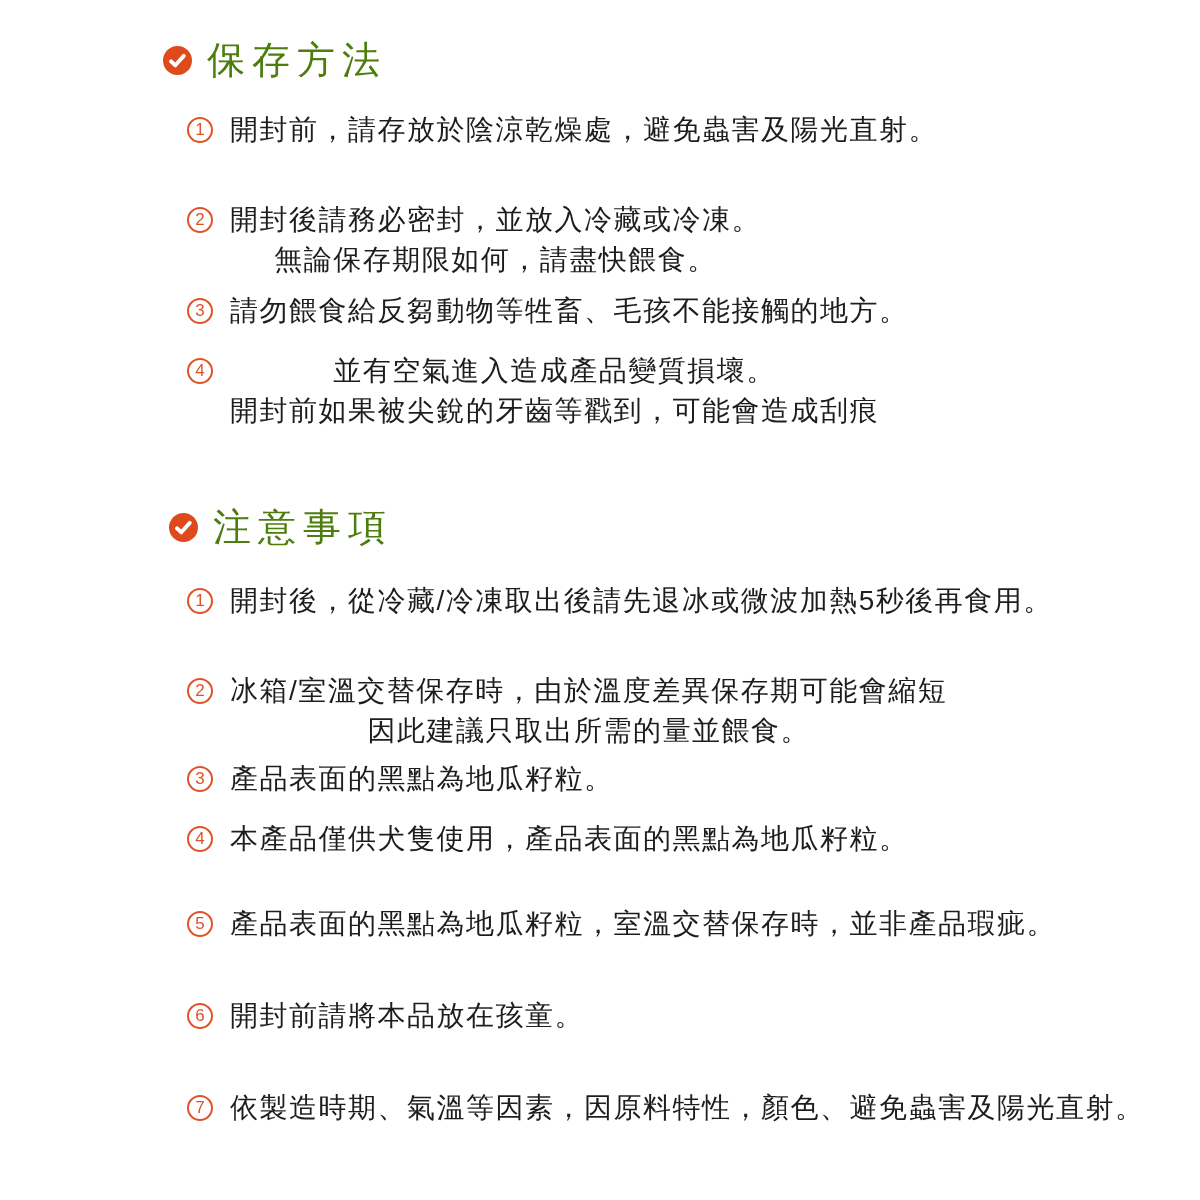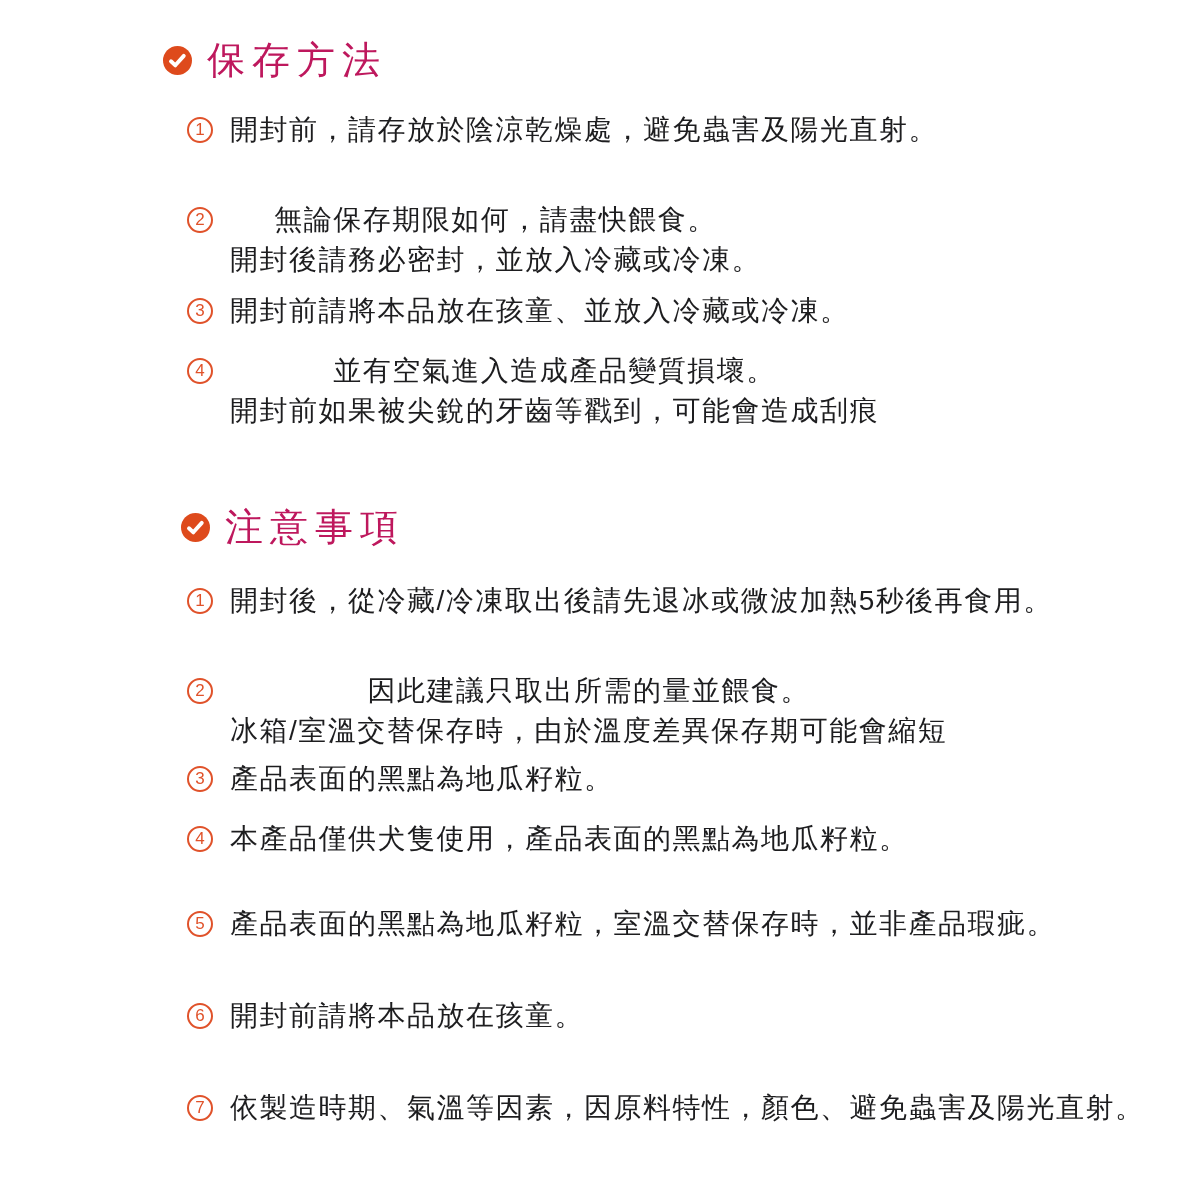--- a/index.html
+++ b/index.html
@@ -25,21 +25,21 @@
   }
   .check-icon {
     width: 29px;
     height: 29px;
     flex: 0 0 auto;
     display: block;
   }
   .section-title {
     font-size: 38px;
     letter-spacing: 7px;
-    color: #be185d;
+    color: #4d7c0f;
     white-space: nowrap;
   }
   .item {
     position: absolute;
     left: 187px;
     display: flex;
     align-items: flex-start;
   }
   .num-badge {
     box-sizing: border-box;
@@ -79,60 +79,60 @@
   <div class="item" style="top:110px;">
     <div class="num-badge">1</div>
     <div class="item-lines">
       <div>開封前，請存放於陰涼乾燥處，避免蟲害及陽光直射。</div>
     </div>
   </div>
 
   <div class="item" style="top:200px;">
     <div class="num-badge">2</div>
     <div class="item-lines">
+      <div>開封後請務必密封，並放入冷藏或冷凍。</div>
       <div>無論保存期限如何，請盡快餵食。</div>
-      <div>開封後請務必密封，並放入冷藏或冷凍。</div>
     </div>
   </div>
 
   <div class="item" style="top:291px;">
     <div class="num-badge">3</div>
     <div class="item-lines">
-      <div>開封前請將本品放在孩童、並放入冷藏或冷凍。</div>
+      <div>請勿餵食給反芻動物等牲畜、毛孩不能接觸的地方。</div>
     </div>
   </div>
 
   <div class="item" style="top:351px;">
     <div class="num-badge">4</div>
     <div class="item-lines">
       <div>並有空氣進入造成產品變質損壞。</div>
       <div>開封前如果被尖銳的牙齒等戳到，可能會造成刮痕</div>
     </div>
   </div>
 
-  <div class="section-header" style="left:181px; top:503px;">
+  <div class="section-header" style="left:169px; top:503px;">
     <svg class="check-icon" viewBox="0 0 24 24">
       <circle cx="12" cy="12" r="12" fill="#de4a1c"></circle>
       <path d="M6.6 12.6 L10.2 16 L17.2 8.2" stroke="#ffffff" stroke-width="3.2" fill="none" stroke-linecap="round" stroke-linejoin="round"></path>
     </svg>
     <div class="section-title">注意事項</div>
   </div>
 
   <div class="item" style="top:581px;">
     <div class="num-badge">1</div>
     <div class="item-lines">
       <div>開封後，從冷藏/冷凍取出後請先退冰或微波加熱5秒後再食用。</div>
     </div>
   </div>
 
   <div class="item" style="top:671px;">
     <div class="num-badge">2</div>
     <div class="item-lines">
+      <div>冰箱/室溫交替保存時，由於溫度差異保存期可能會縮短</div>
       <div>因此建議只取出所需的量並餵食。</div>
-      <div>冰箱/室溫交替保存時，由於溫度差異保存期可能會縮短</div>
     </div>
   </div>
 
   <div class="item" style="top:759px;">
     <div class="num-badge">3</div>
     <div class="item-lines">
       <div>產品表面的黑點為地瓜籽粒。</div>
     </div>
   </div>
 

